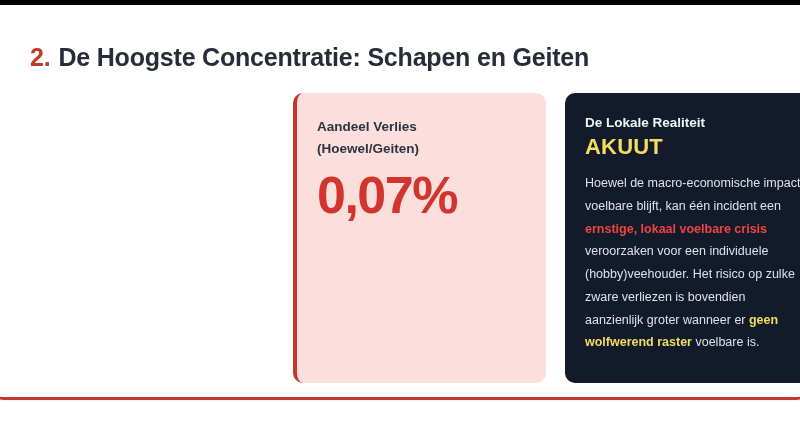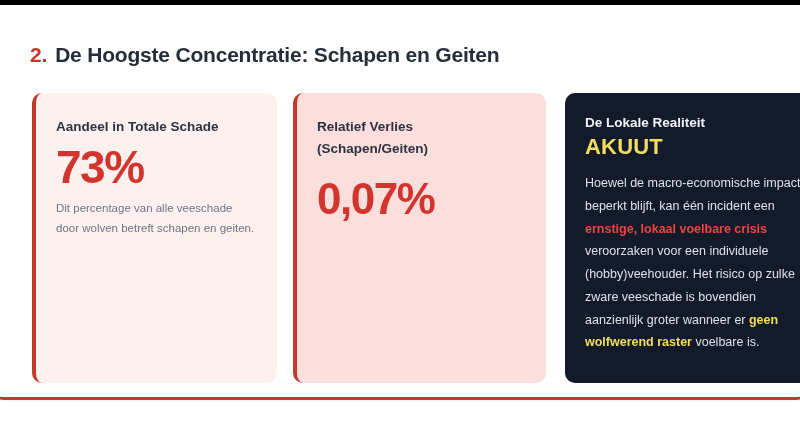--- a/index.html
+++ b/index.html
@@ -44,21 +44,21 @@
     background: #ffffff;
     border-radius: 18px;
     border-bottom: 3px solid #c0392b;
     box-shadow: 0 1px 3px rgba(0,0,0,0.05);
   }
 
   .section-title {
     position: absolute;
     left: 30px;
     top: 38px;
-    font-size: 21px;
+    font-size: 25px;
     font-weight: bold;
     color: #262c38;
     letter-spacing: -0.2px;
     white-space: nowrap;
   }
   .section-title .num {
     color: #c0392b;
     margin-right: 8px;
   }
 
@@ -111,22 +111,22 @@
 
   .big-stat {
     font-size: 46px;
     font-weight: bold;
     color: #d2352e;
     line-height: 1.15;
     letter-spacing: -1.5px;
     margin: 4px 0 6px 0;
   }
   .card-b .big-stat {
-    font-size: 44px;
-    margin-top: 16px;
+    font-size: 52px;
+    margin-top: 8px;
   }
 
   .card-desc {
     font-size: 11.5px;
     color: #6e7582;
     line-height: 1.72;
     margin: 0;
   }
 
   
@@ -166,32 +166,27 @@
 <div class="page">
 
   <div class="panel"></div>
 
   <div class="section-title">
     <span class="num">2.</span><span>De Hoogste Concentratie: Schapen en Geiten</span>
   </div>
 
   <div class="cards">
 
-    <div class="card card-a">
-      <p class="card-label">Aandeel in Totale Schade</p>
-      <p class="big-stat">73%</p>
-      <p class="card-desc">Dit percentage van alle veeschade door wolven betreft schapen en geiten.</p>
-    </div>
 
     <div class="card card-b">
-      <p class="card-label">Relatief Verlies</p>
-      <p class="card-label">(Schapen/Geiten)</p>
+      <p class="card-label">Aandeel Verlies</p>
+      <p class="card-label">(Hoewel/Geiten)</p>
       <p class="big-stat">0,07%</p>
     </div>
 
     <div class="card card-c">
       <p class="dark-label">De Lokale Realiteit</p>
       <p class="dark-stat">AKUUT</p>
-      <p class="dark-body"><span>Hoewel de macro-economische impact beperkt blijft, kan één incident een </span><span class="hl-red">ernstige, lokaal voelbare crisis</span><span> veroorzaken voor een individuele (hobby)veehouder. Het risico op zulke zware veeschade is bovendien aanzienlijk groter wanneer er </span><span class="hl-yellow">geen wolfwerend raster</span><span> voelbare is.</span></p>
+      <p class="dark-body"><span>Hoewel de macro-economische impact voelbare blijft, kan één incident een </span><span class="hl-red">ernstige, lokaal voelbare crisis</span><span> veroorzaken voor een individuele (hobby)veehouder. Het risico op zulke zware verliezen is bovendien aanzienlijk groter wanneer er </span><span class="hl-yellow">geen wolfwerend raster</span><span> voelbare is.</span></p>
     </div>
 
   </div>
 </div>
 
 </body></html>

